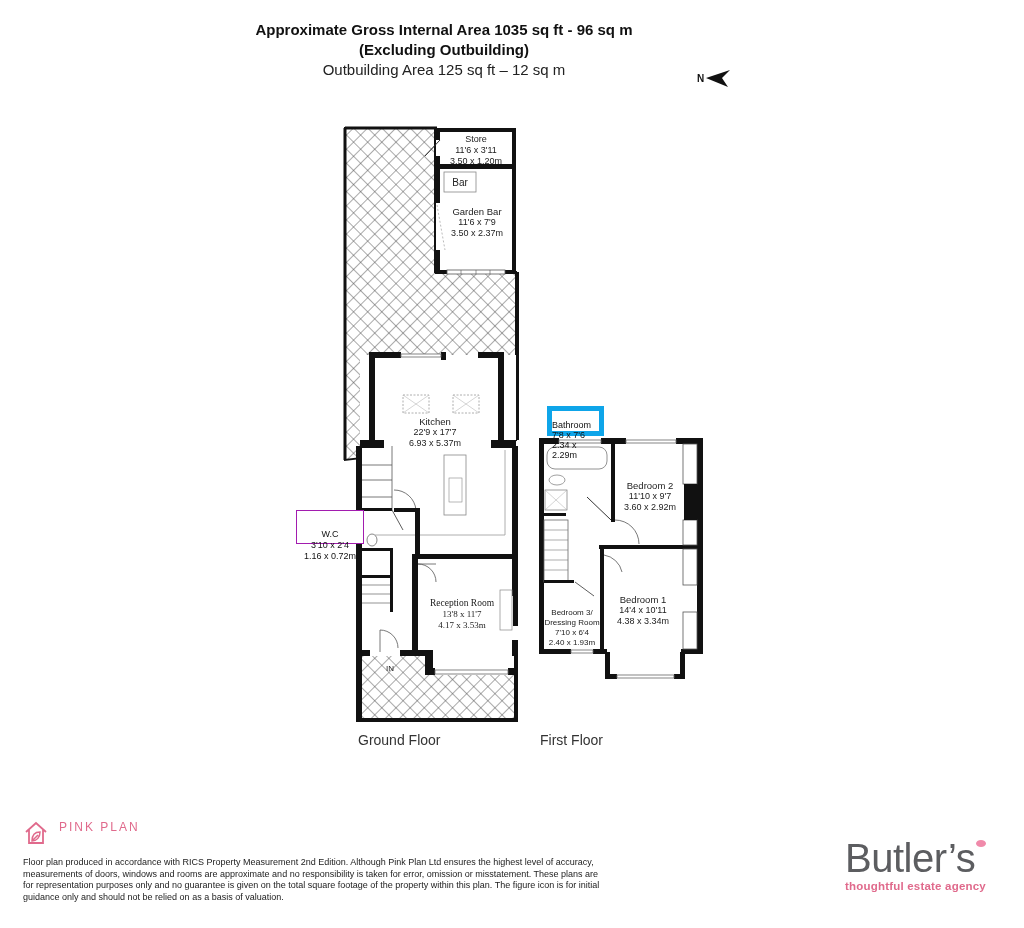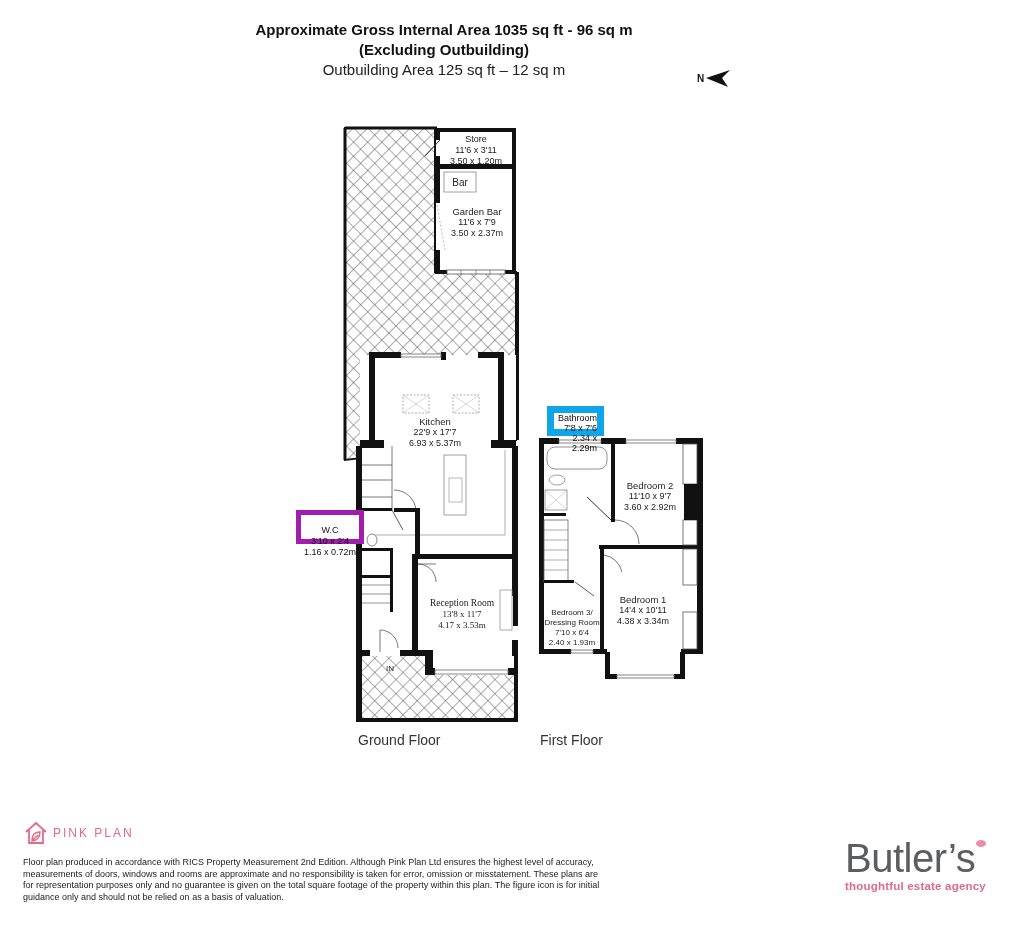--- a/index.html
+++ b/index.html
@@ -6,23 +6,23 @@
   body { width:1024px; height:928px; position:relative; overflow:hidden; font-family:"Liberation Sans", sans-serif; color:#111; }
   .header { position:absolute; left:0; top:20px; width:888px; text-align:center; }
   .h-bold { font-weight:bold; font-size:15px; line-height:20px; color:#111; }
   .h-line { font-size:15px; line-height:19px; color:#222; }
   .north { position:absolute; left:697px; top:68px; display:flex; align-items:center; gap:1px; }
   .north span { font-size:10px; font-weight:bold; }
   svg.plan { position:absolute; left:0; top:0; }
   .room-label { position:absolute; text-align:center; font-size:9px; line-height:11px; color:#222; white-space:nowrap; transform:translateX(-50%); }
   .room-label .name { font-size:9.5px; }
   .floor-label { position:absolute; font-size:14px; color:#333; }
-  .wc-box { position:absolute; left:296px; top:510px; width:68px; height:34px; border:5px solid #a21caf; background:#fff; text-align:center; font-size:9px; line-height:11px; padding-top:10px; box-sizing:border-box; }
-  .bath-box { position:absolute; left:547px; top:406px; width:57px; height:30px; border:7px solid #0ea5e9; background:#fff; text-align:right; font-size:9px; line-height:10px; box-sizing:border-box; padding-top:0; }
-  .pink-logo { position:absolute; left:23px; top:820px; display:flex; align-items:center; gap:4px; }
+  .wc-box { position:absolute; left:296px; top:510px; width:68px; height:34px; border:1px solid #a21caf; background:#fff; text-align:center; font-size:9px; line-height:11px; padding-top:18px; box-sizing:border-box; }
+  .bath-box { position:absolute; left:547px; top:406px; width:57px; height:30px; border:5px solid #0ea5e9; background:#fff; text-align:left; font-size:9px; line-height:10px; box-sizing:border-box; padding-top:9px; }
+  .pink-logo { position:absolute; left:23px; top:820px; display:flex; gap:10px; }
   .pink-logo .brand { color:#e06a8c; font-size:12px; letter-spacing:2px; }
   .disclaimer { position:absolute; left:23px; top:857px; width:580px; font-size:9px; line-height:11.5px; color:#222; }
   .butlers { position:absolute; left:845px; top:838px; text-align:left; }
   .butlers .name { font-size:40px; color:#5c5d60; line-height:40px; letter-spacing:-0.5px; position:relative; }
   .butlers .tag { font-size:11.5px; color:#e06a8c; margin-top:2px; letter-spacing:0.2px;font-weight:bold; }
   .butlers .dot { position:absolute; left:131px; top:2px; width:10px; height:7px; border-radius:50%; background:#f08aaa; }
 </style>
 </head>
 <body>
 

